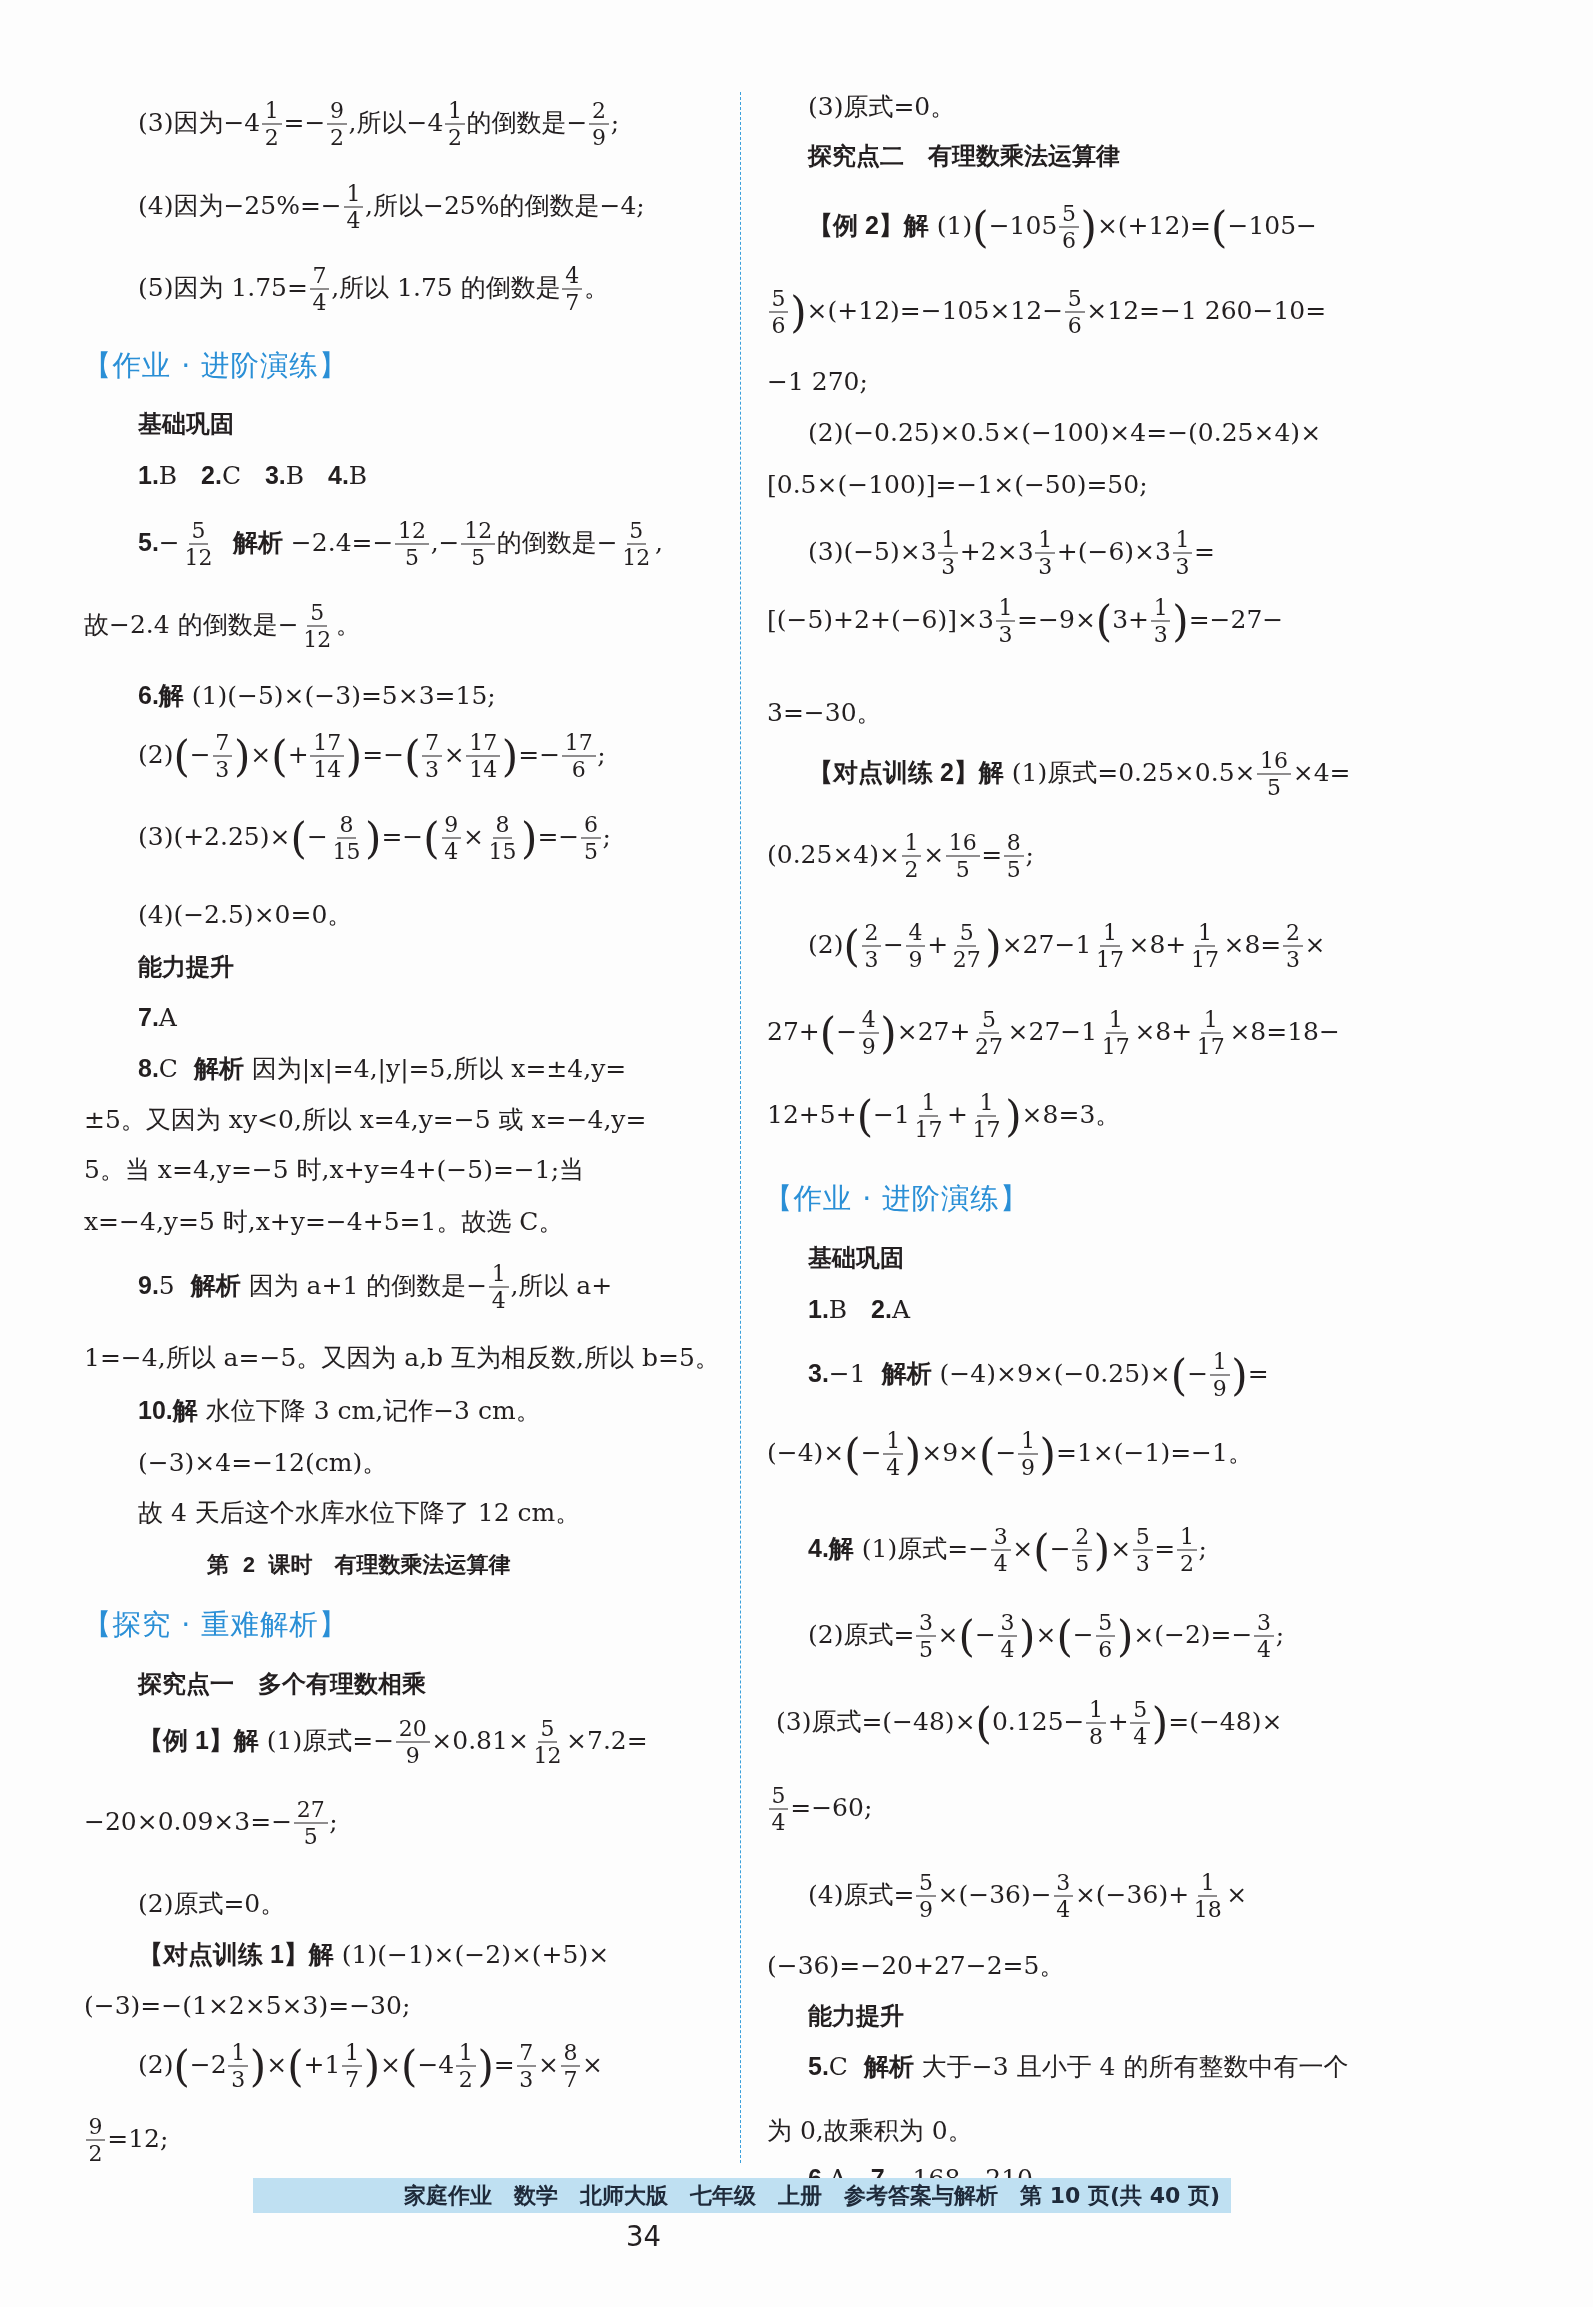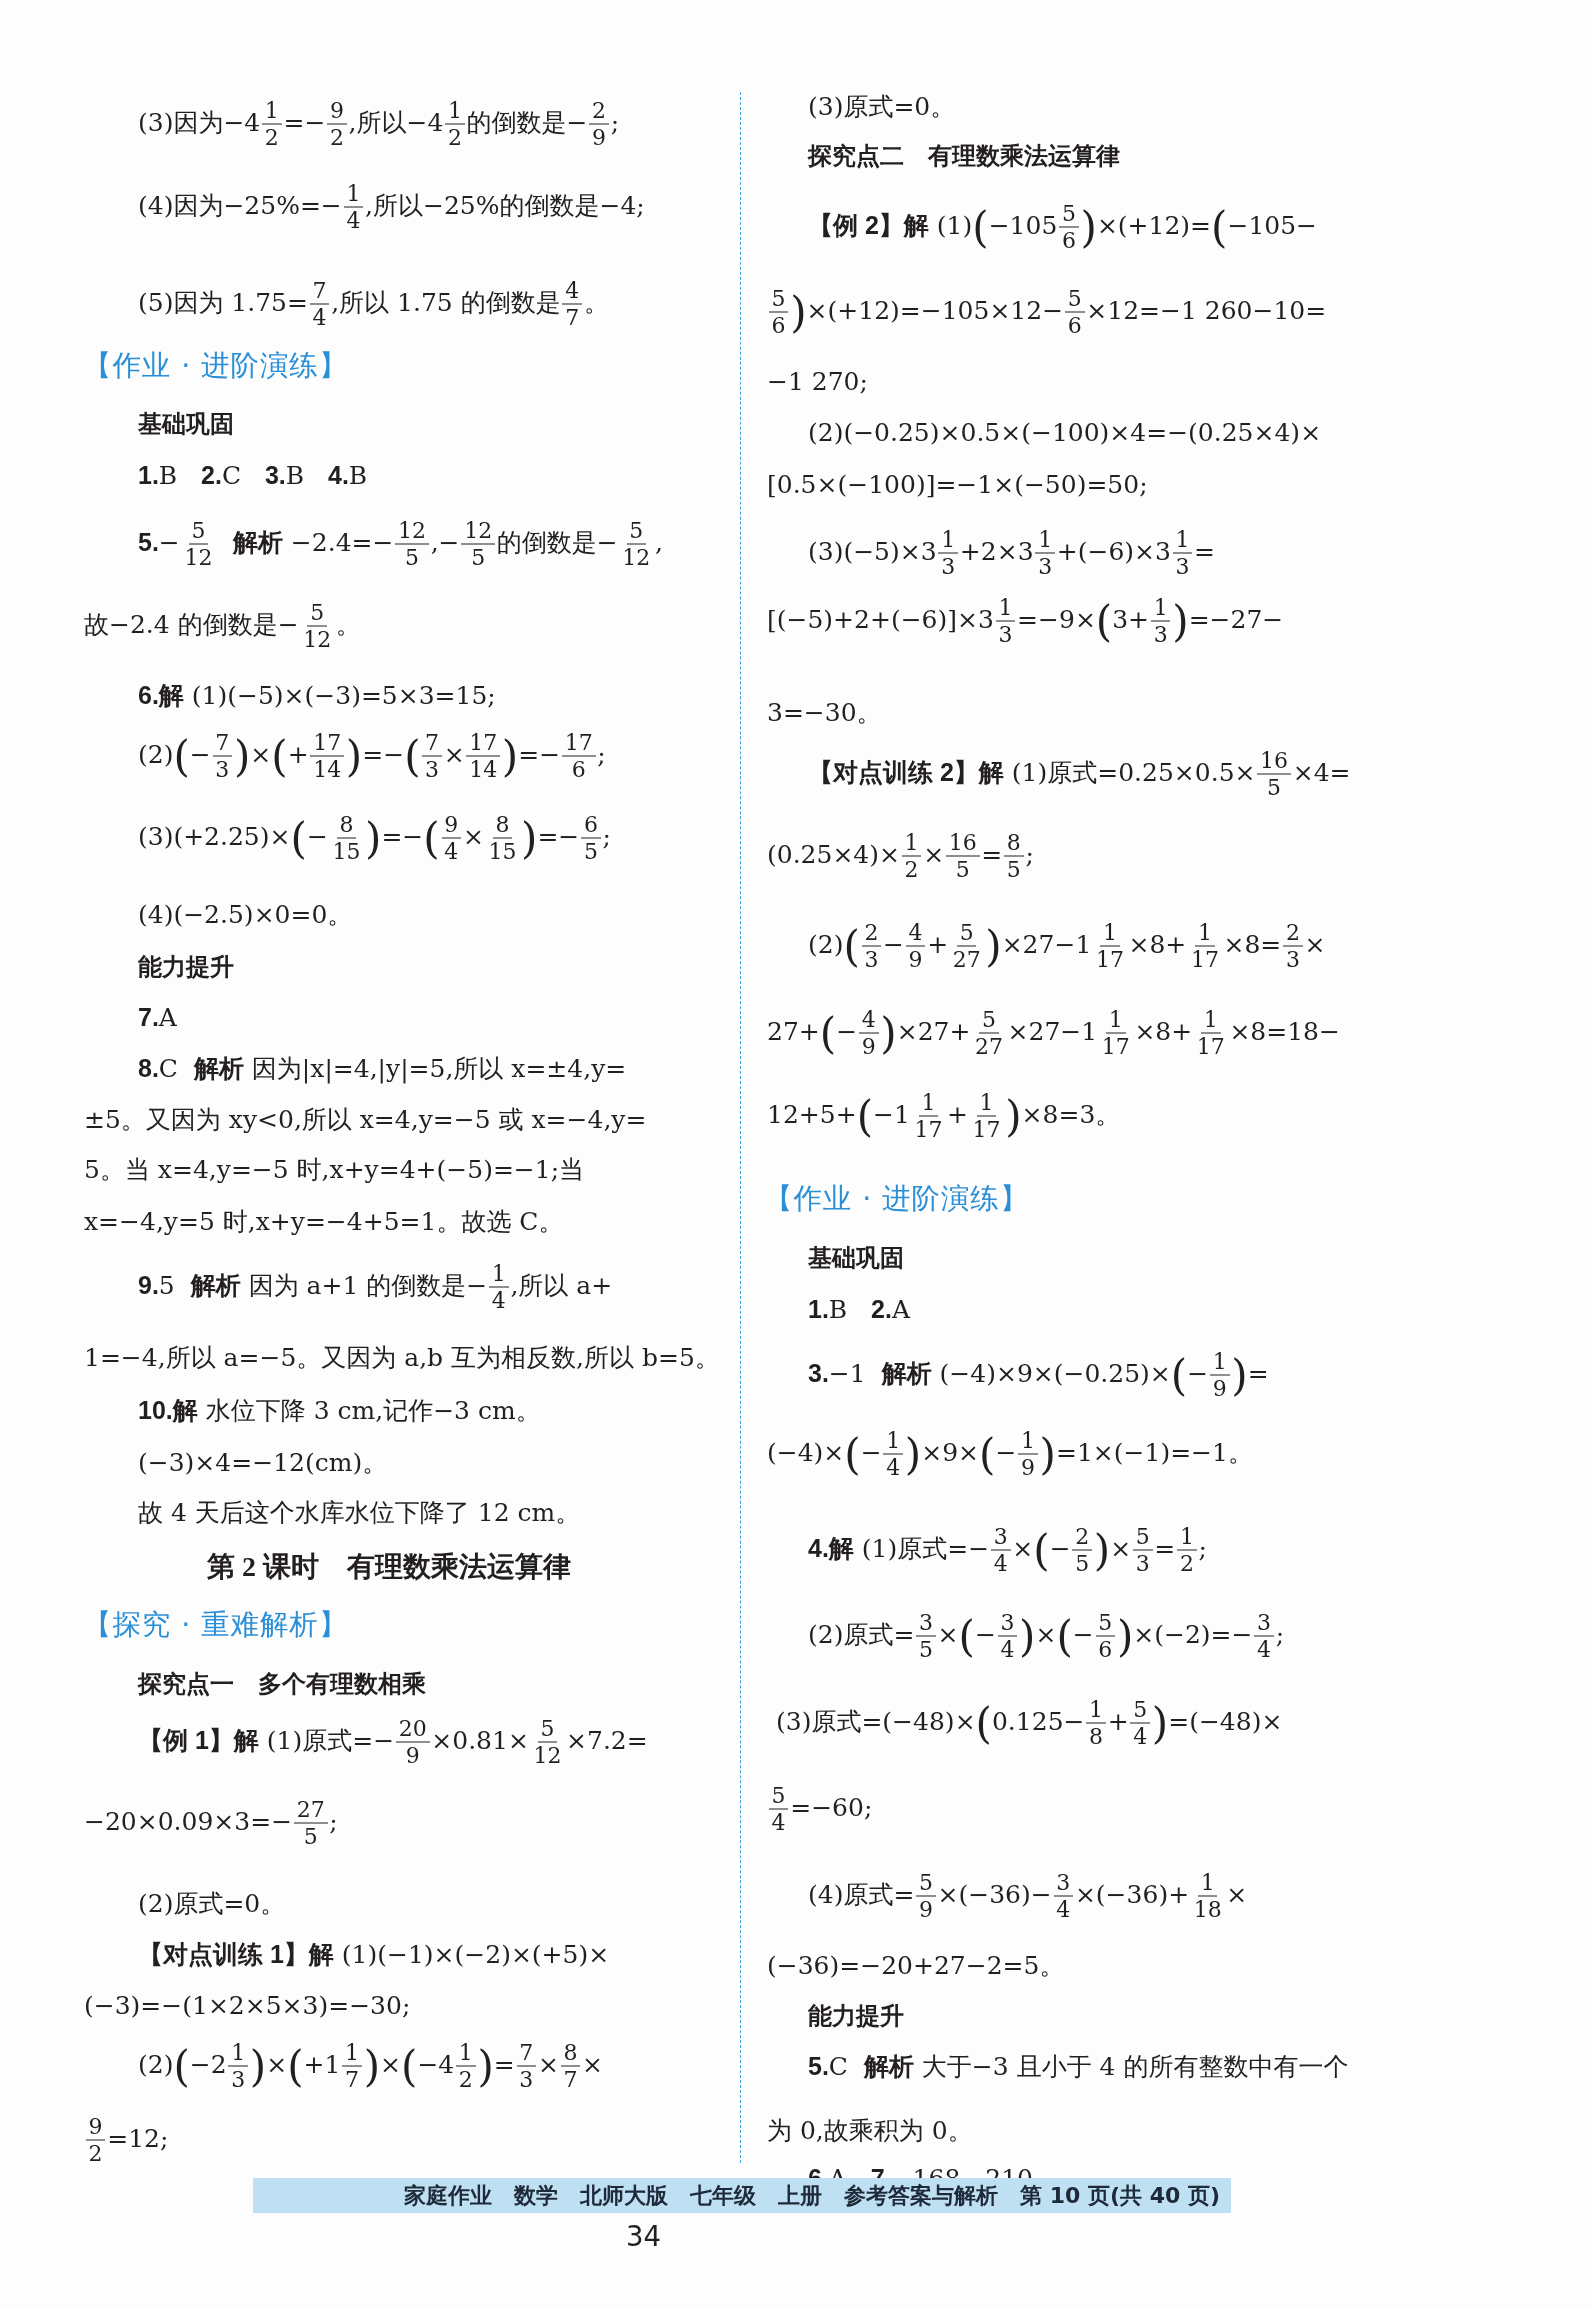--- a/index.html
+++ b/index.html
@@ -2,21 +2,21 @@
 <html style="font-size:14.7px"><head>
 <meta charset="utf-8">
 <style>
   html, body { margin:0; padding:0; }
   body { width:1593px; height:2308px; background:#fdfdfd; position:relative; overflow:hidden;
          font-family:"DejaVu Serif","Liberation Serif",serif; color:#231f20; }
   .line { position:absolute; white-space:nowrap; font-size:25px; line-height:37px; transform:translateY(-50%); }
   .b { font-family:Liberation Sans, sans-serif; font-weight:bold; }
   .blue { color:#2a8fd6; font-family:"DejaVu Sans","Liberation Sans",sans-serif; font-size:28.5px; letter-spacing:0.9px; }
   .sub { font-family:"DejaVu Sans","Liberation Sans",sans-serif; font-weight:bold; font-size:24px; }
-  .title { font-family:Liberation Serif, serif; font-weight:bold; font-size:28px; }
+  .title { font-family:Liberation Mono, monospace; font-weight:bold; font-size:22px; }
   .frac { display:inline-flex; flex-direction:column; align-items:center; vertical-align:middle; font-size:22px; line-height:26px; margin:0 1.8px; }
   .frac .n { border-bottom:1.8px solid #231f20; padding:0 2.8px; }
   .frac .d { padding:0 2.8px; }
   .big { font-size:42px; line-height:37px; font-weight:200; vertical-align:middle; }
   .divider { position:absolute; left:740px; top:92px; height:2071px; border-left:1.8px dashed #3aa0dc; }
   .footer { position:absolute; left:253px; top:2178px; width:978px; height:35px; background:#bfe0f2;
             display:flex; align-items:center; justify-content:flex-end;
             font-family:"DejaVu Sans","Liberation Sans",sans-serif; font-size:22px; font-weight:bold; color:#1e2a3a; }
   .footer span { margin:0 11px; }
   .pagenum { position:absolute; left:0; width:1287px; top:2220px; text-align:center;
@@ -39,21 +39,21 @@
       <span class="n">2</span>
       <span class="d">9</span>
     </span><span>;</span>
 </div>
 <div class="line" style="left:138px;top:207px">
   <span>(4)因为−25%=−</span><span class="frac">
       <span class="n">1</span>
       <span class="d">4</span>
     </span><span>,所以−25%的倒数是−4;</span>
 </div>
-<div class="line" style="left:138px;top:304px">
+<div class="line" style="left:138px;top:289px">
   <span>(5)因为 1.75=</span><span class="frac">
       <span class="n">7</span>
       <span class="d">4</span>
     </span><span>,所以 1.75 的倒数是</span><span class="frac">
       <span class="n">4</span>
       <span class="d">7</span>
     </span><span>。</span>
 </div>
 
 <div class="line blue" style="left:83px;top:365px">【作业 · 进阶演练】</div>

